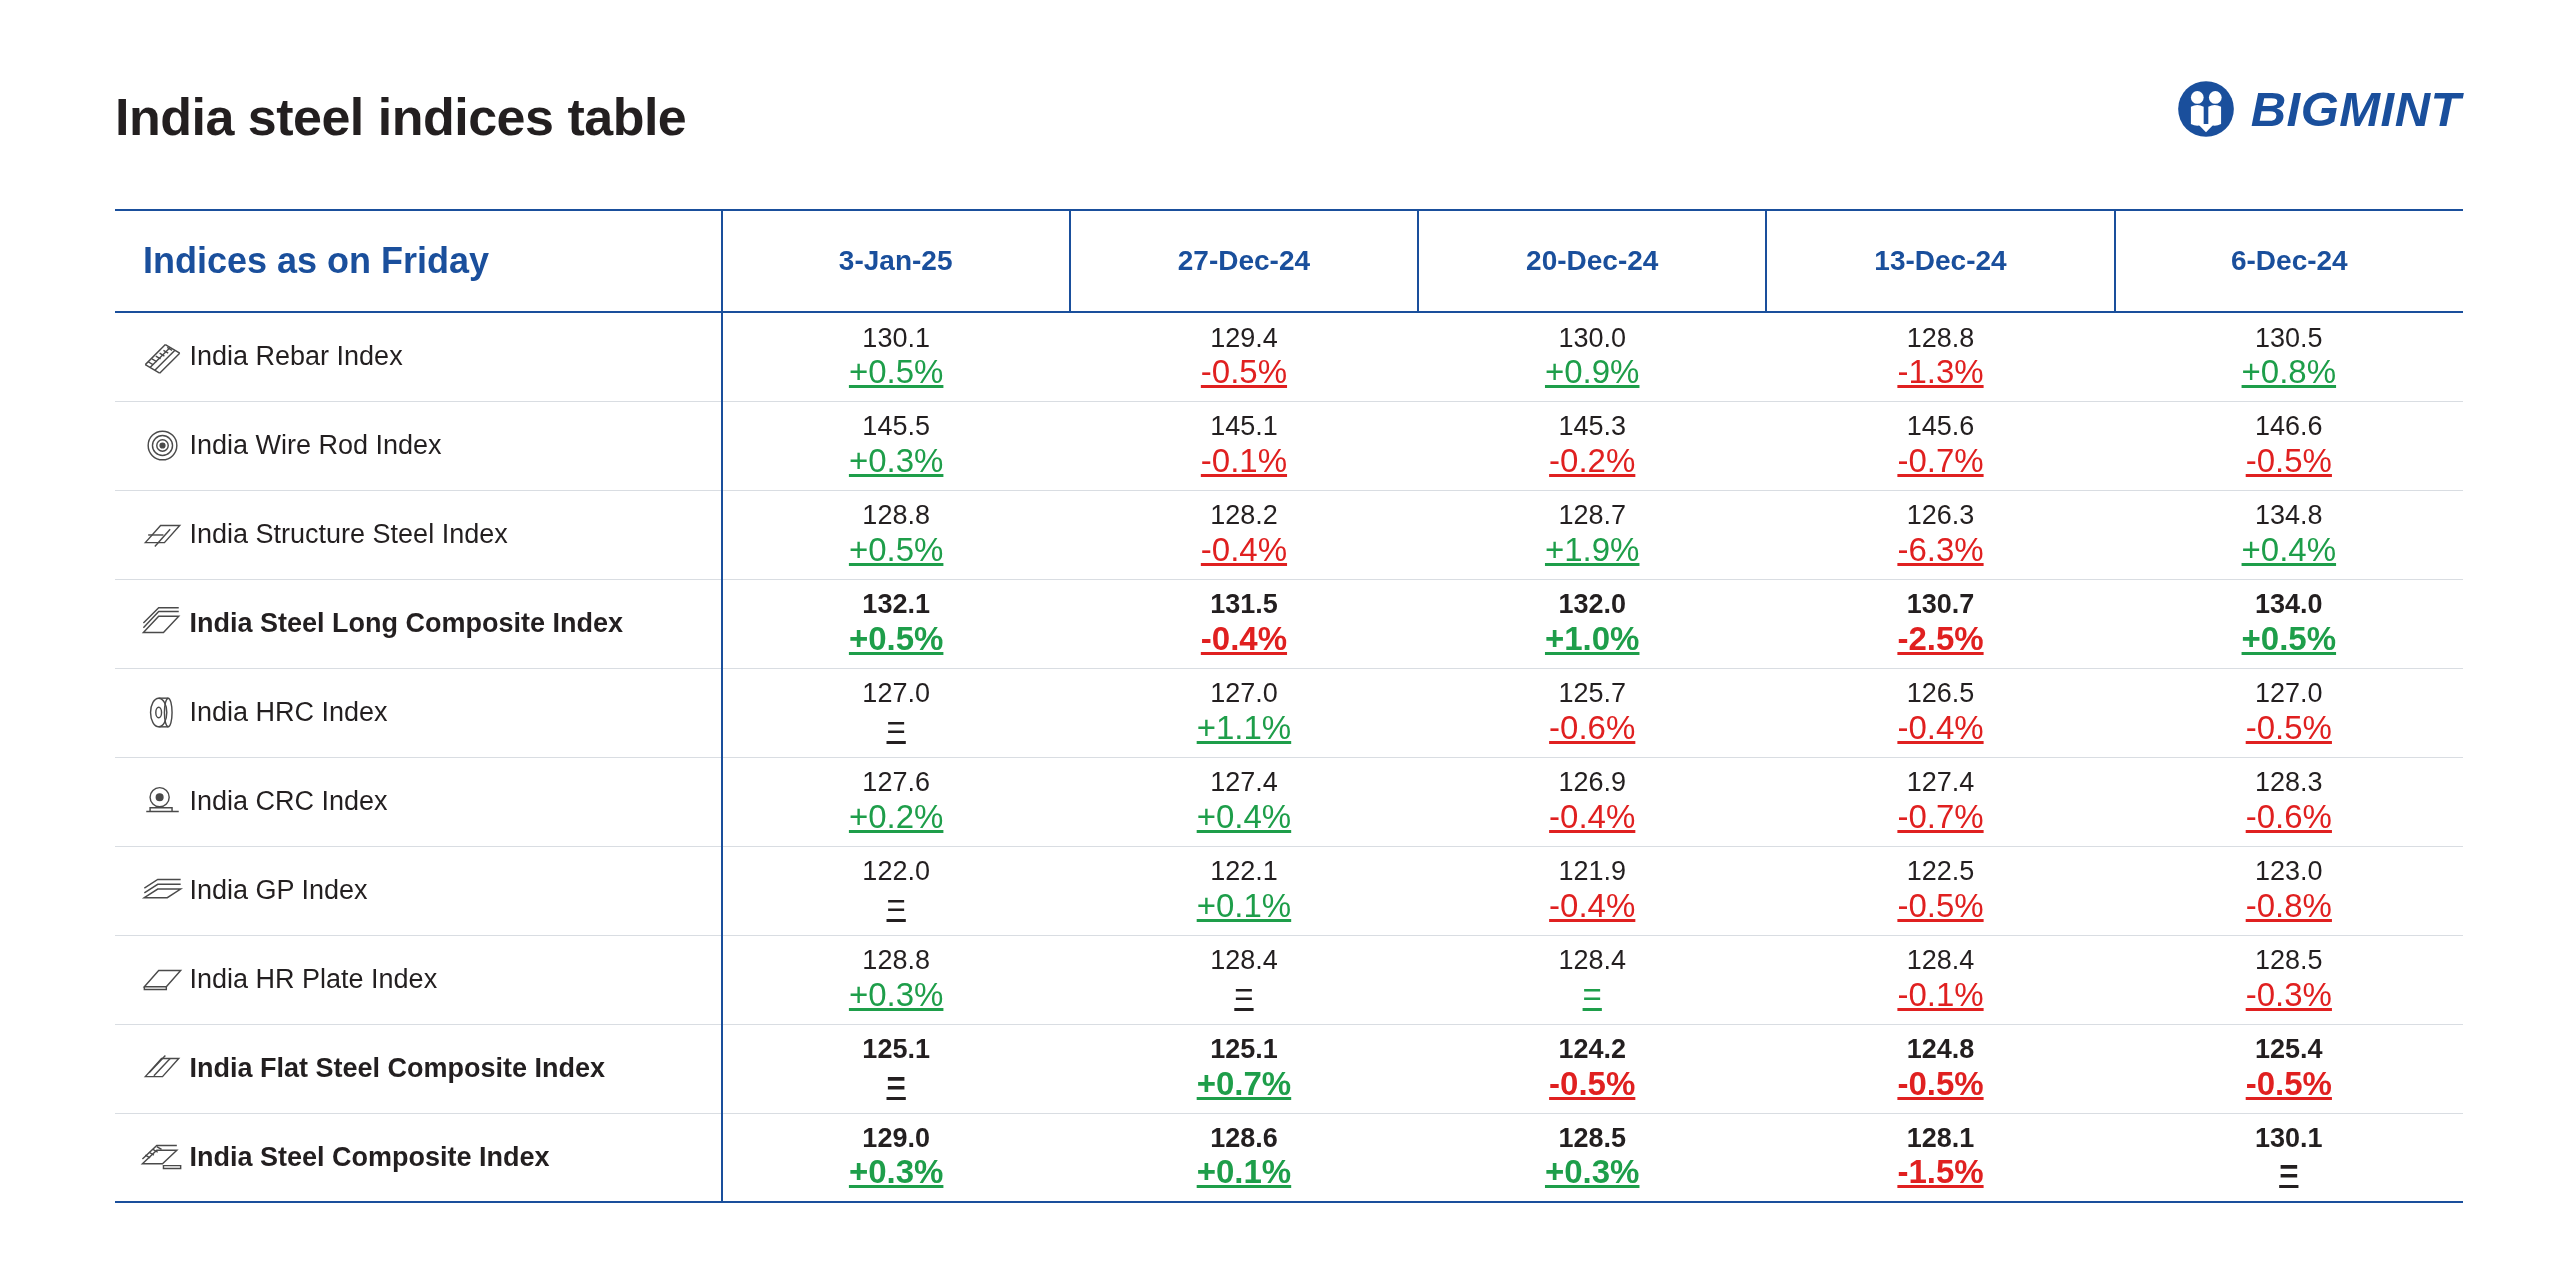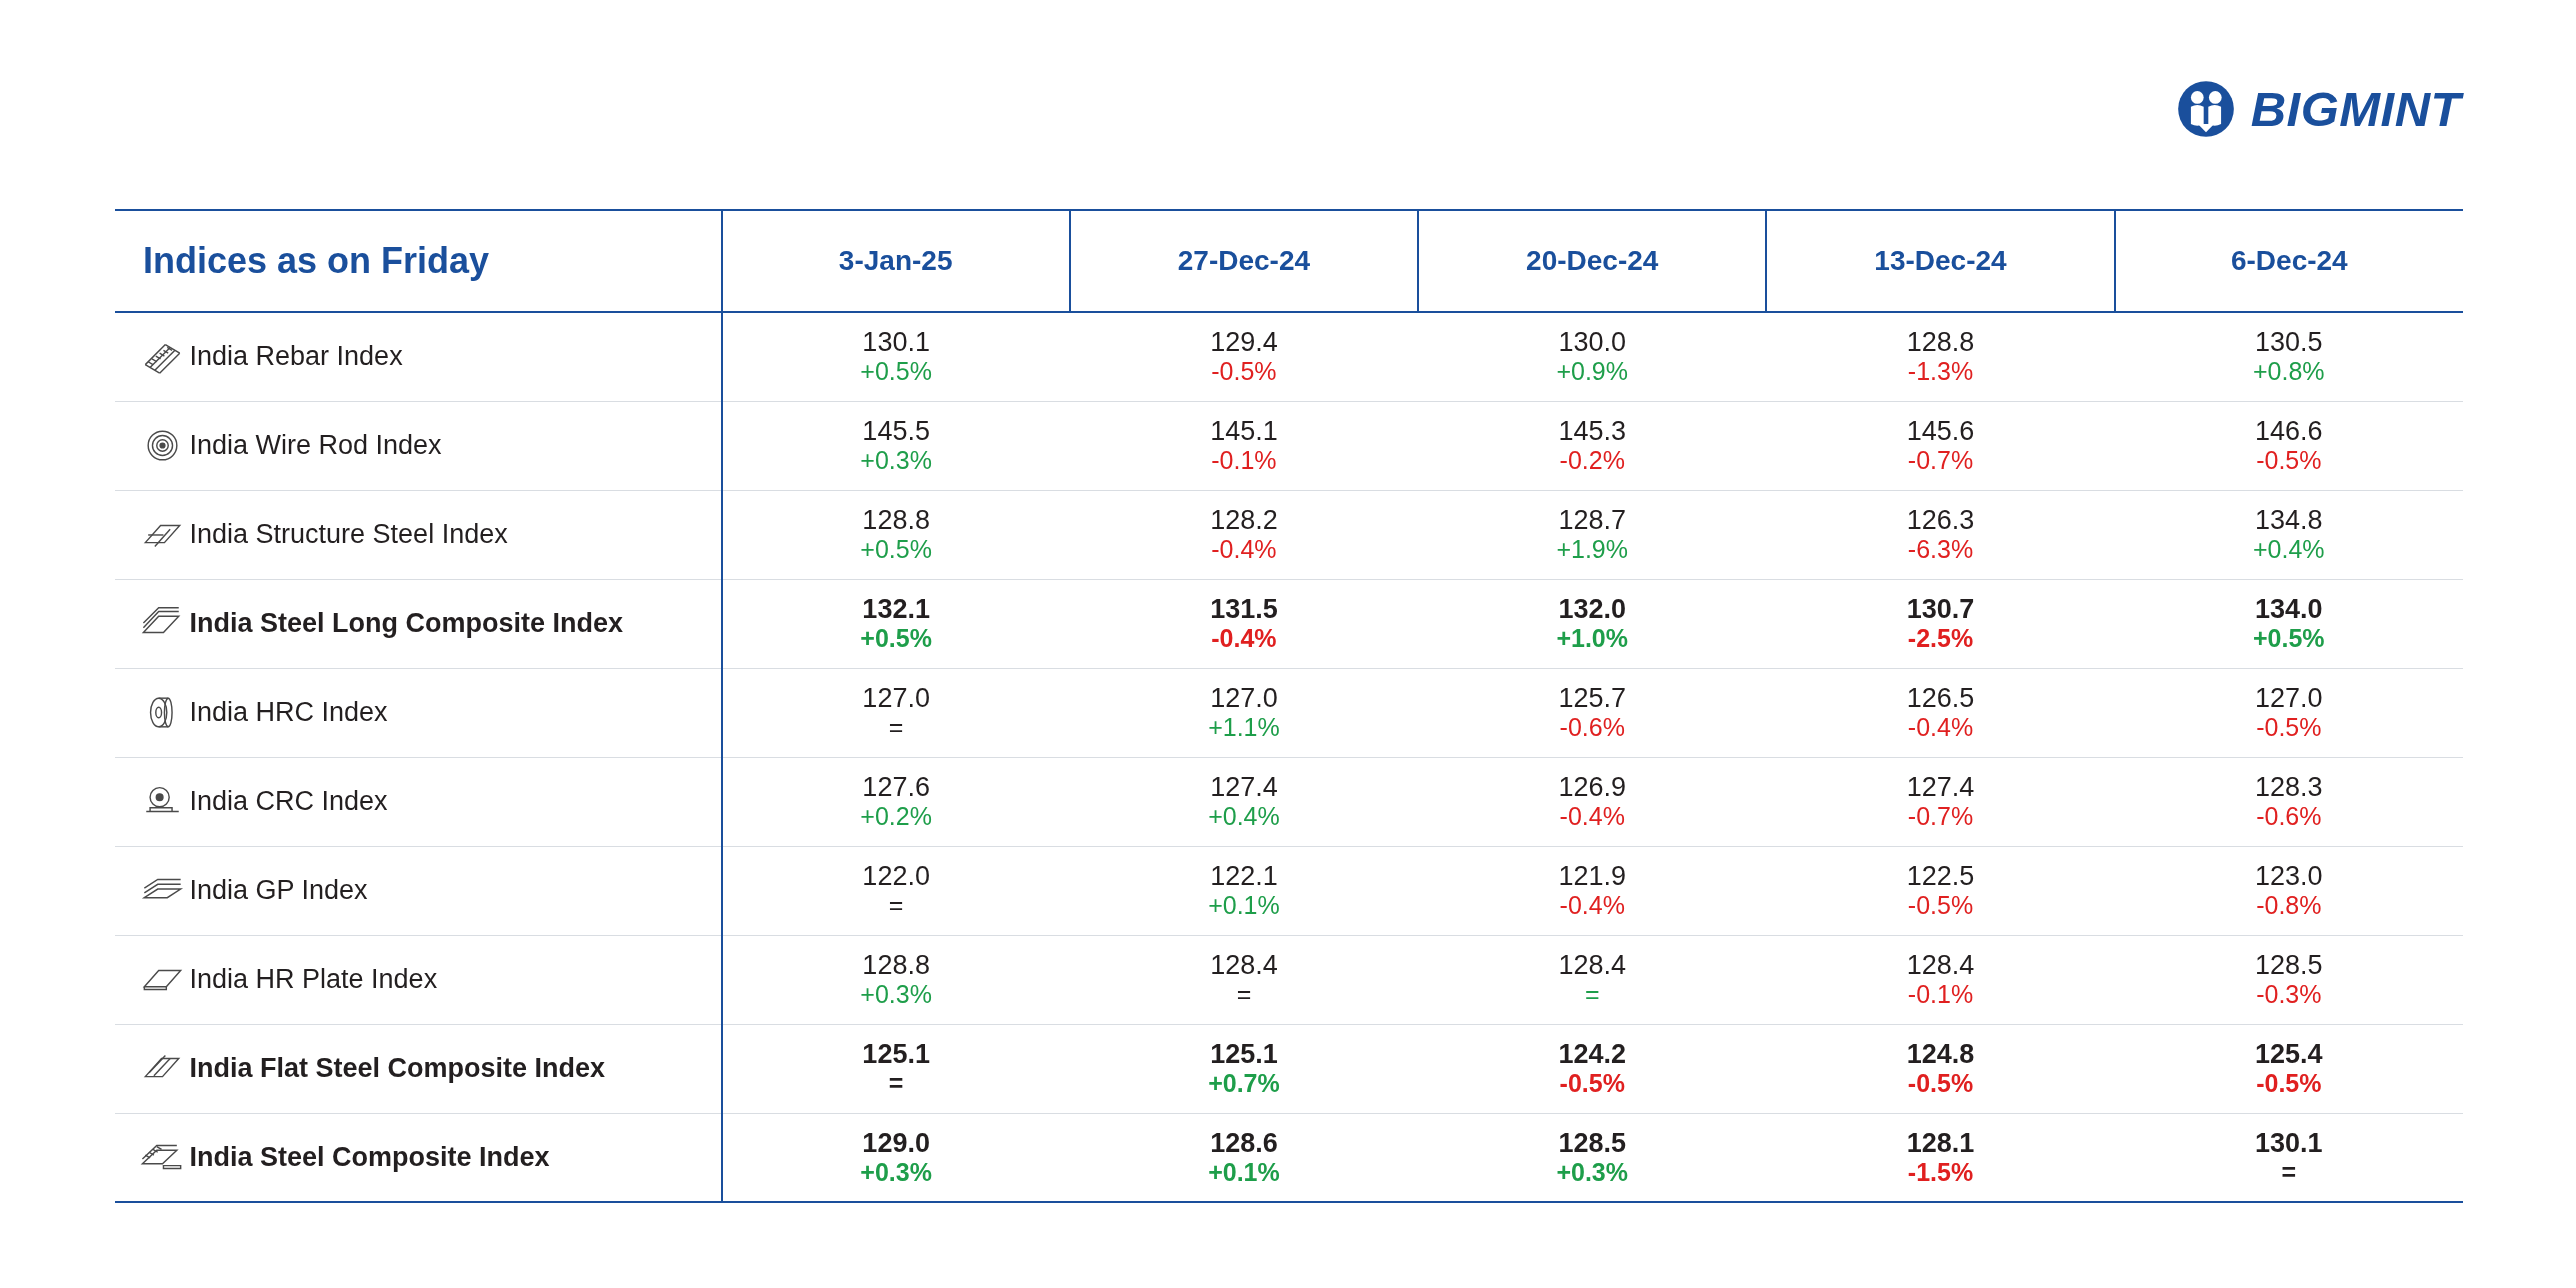--- a/index.html
+++ b/index.html
@@ -127,22 +127,23 @@
   td.valcell {
     text-align: center;
     padding: 8px;
   }
   .val {
     font-size: 27px;
     color: #231f20;
     line-height: 1.12;
   }
   .chg {
-    font-size: 25px;
+    font-size: 33px;
     line-height: 1.15;
+    text-decoration: underline;
   }
   tr.bold .val { font-weight: bold; }
   tr.bold .chg { font-weight: bold; }
   .up   { color: #1e9e4a; }
   .down { color: #e02020; }
   .flat { color: #231f20; }
   .flat.green { color: #1e9e4a; }
 
   
   .footnote {
@@ -153,20 +154,21 @@
     color: #58595b;
     white-space: nowrap;
   }
 </style>
 </head>
 <body>
 
 <div class="page">
 
   <div class="header">
+    <div class="page-title">India steel indices table</div>
     <div class="brand">
       <span class="brand-mark">
         <svg viewBox="0 0 100 100" width="58" height="58" aria-hidden="true">
           <circle cx="50" cy="50" r="48" fill="#1a4f9c"></circle>
           <circle cx="35" cy="30" r="11" fill="#ffffff"></circle>
           <circle cx="66" cy="30" r="11" fill="#ffffff"></circle>
           <path d="M24 46 q11 -6 22 0 l0 30 q-11 6 -22 0 z" fill="#ffffff"></path>
           <path d="M54 46 q11 -6 22 0 l0 30 q-11 6 -22 0 z" fill="#ffffff"></path>
           <path d="M36 76 l14 14 l14 -14 z" fill="#ffffff"></path>
         </svg>

